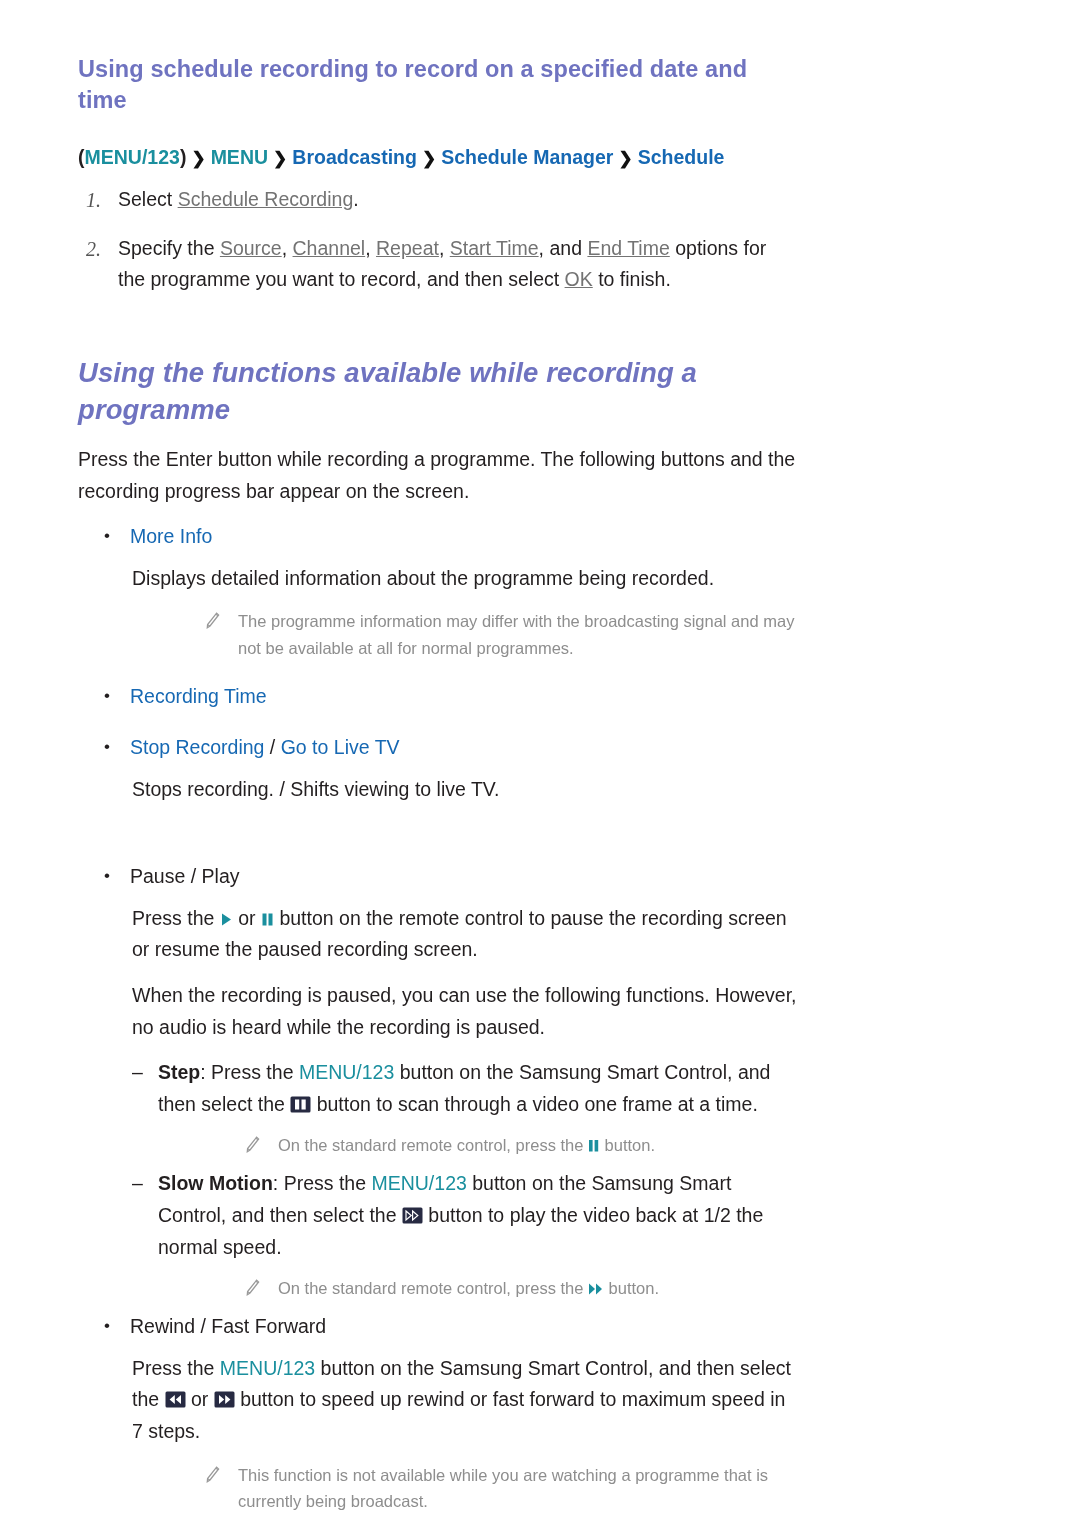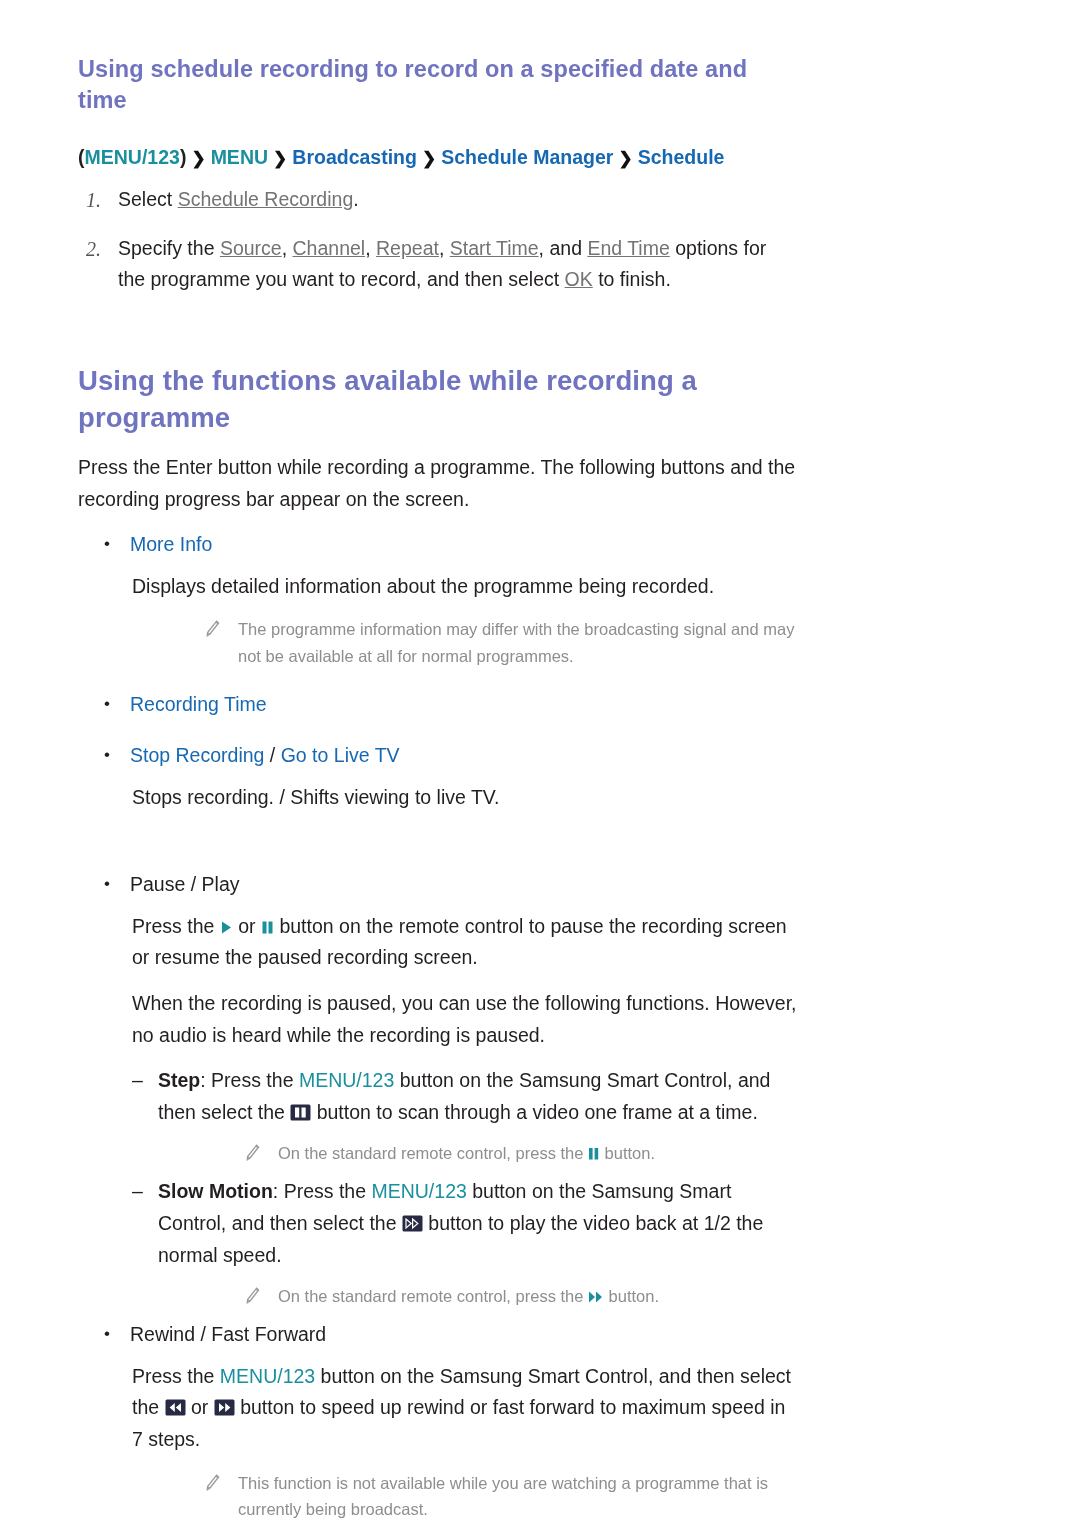--- a/index.html
+++ b/index.html
@@ -28,22 +28,23 @@
     letter-spacing: 0.1px;
     margin: 0 0 28px 0;
     line-height: 1.3;
   }
   .h1 {
     color: #6f73c0;
     font-size: 27.5px;
     font-weight: bold;
     letter-spacing: 0.1px;
     line-height: 1.35;
-    margin: 8px 0 16px 0;
+    margin: 0 0 16px 0;
     max-width: 900px;
+    font-style: italic;
   }
   .h1.wrap2 { max-width: 830px; }
 
   
   .breadcrumb {
     font-size: 19.5px;
     margin: 0 0 12px 0;
     line-height: 1.5;
     color: #231f20;
   }

